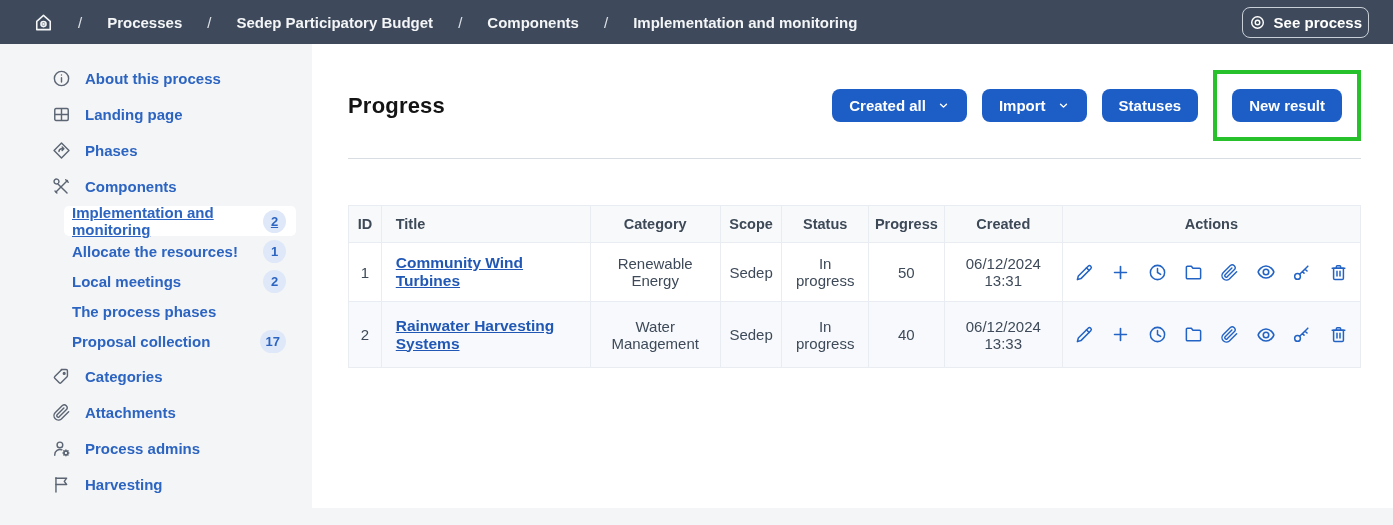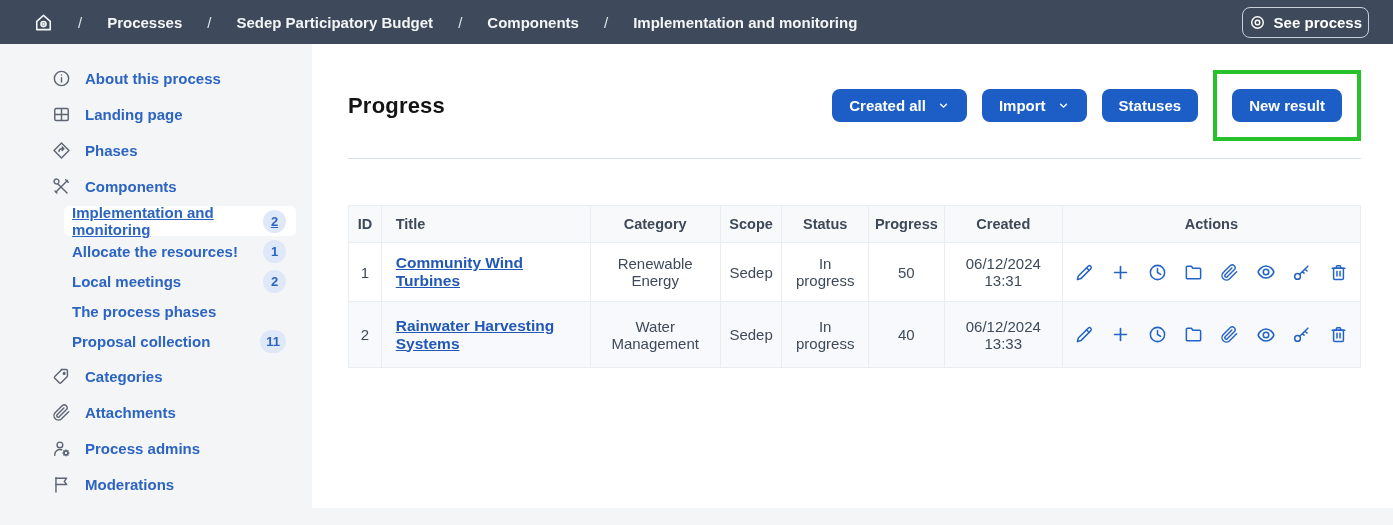--- a/index.html
+++ b/index.html
@@ -263,21 +263,21 @@
         </div>
         <div class="sub-item">
           <span class="sub-label">Local meetings</span>
           <span class="badge">2</span>
         </div>
         <div class="sub-item">
           <span class="sub-label">The process phases</span>
         </div>
         <div class="sub-item">
           <span class="sub-label">Proposal collection</span>
-          <span class="badge">11</span>
+          <span class="badge">17</span>
         </div>
       </div>
 
       <div class="nav-item">
         <span class="nico">
             <svg width="19" height="19">
               <use href="#i-tag"></use>
             </svg>
           </span>
         <span>Categories</span>
@@ -297,21 +297,21 @@
             </svg>
           </span>
         <span>Process admins</span>
       </div>
       <div class="nav-item">
         <span class="nico">
             <svg width="19" height="19">
               <use href="#i-flag"></use>
             </svg>
           </span>
-        <span>Moderations</span>
+        <span>Harvesting</span>
       </div>
     </aside>
 
     <main class="main">
       <div class="main-header">
         <h1 class="page-title">Progress</h1>
         <div class="btn-row">
           <button class="btn">
             <span>Created all</span>
             <span class="chev">

